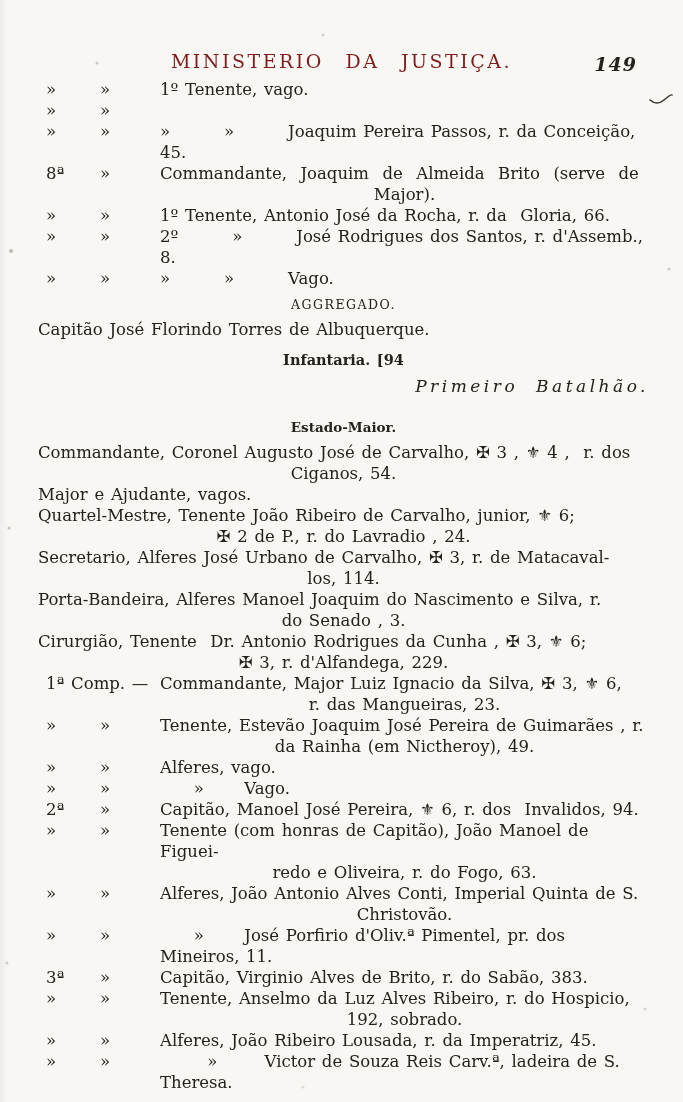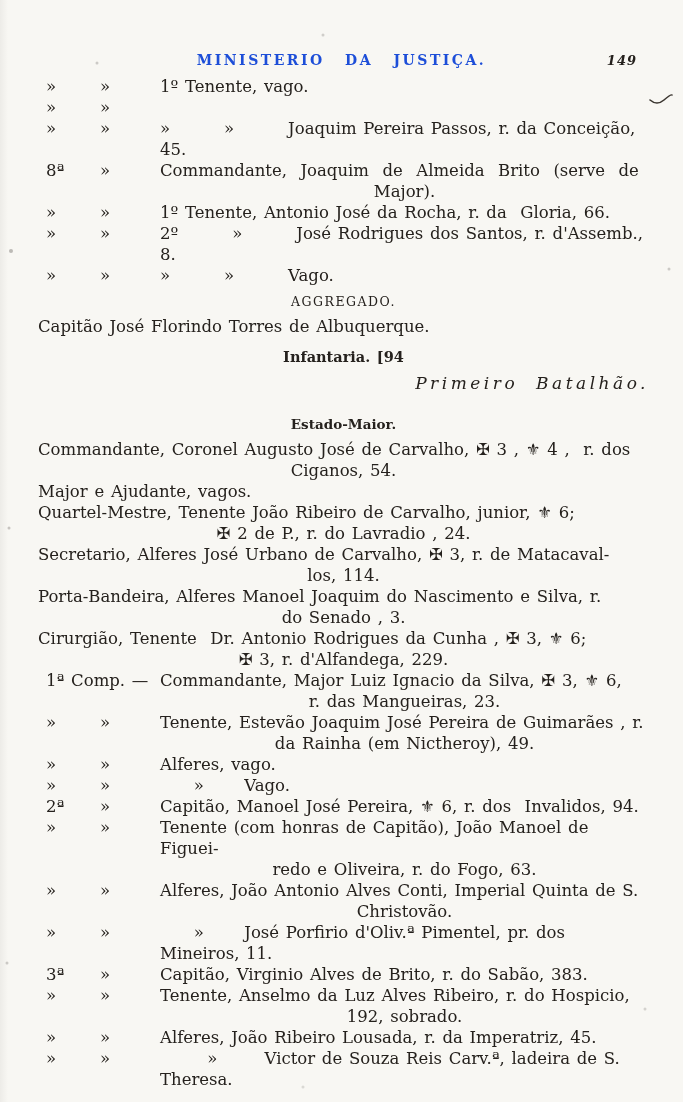--- a/index.html
+++ b/index.html
@@ -26,26 +26,26 @@
       322px 34px 0 .5px rgba(50,45,40,.20),
       8px 527px 0 .5px rgba(50,45,40,.25),
       668px 268px 0 .5px rgba(50,45,40,.22),
       6px 962px 0 .5px rgba(50,45,40,.22),
       644px 1008px 0 .5px rgba(50,45,40,.18),
       302px 1086px 0 .5px rgba(50,45,40,.15);
     pointer-events:none;
   }
   .header{position:relative;padding-top:50px;text-align:center;}
   .title{
-    font-size:14px;font-weight:bold;letter-spacing:2.5px;word-spacing:13px;
-    color:#1d4ed8;
+    font-size:19px;font-weight:normal;letter-spacing:2.5px;word-spacing:13px;
+    color:#7f1d1d;
   }
   .pagenum{
     position:absolute;top:53px;right:46px;
-    font-size:13px;font-weight:bold;letter-spacing:1px;font-style:italic;
+    font-size:19px;font-weight:bold;letter-spacing:1px;font-style:italic;
   }
   .pen-mark{position:absolute;top:92px;right:10px;}
   .doc{
     margin:7px 34px 0 38px;
     font-size:16.5px;line-height:21px;
     word-spacing:1.5px;
   }
   .row{display:flex;}
   .gutter{flex:0 0 122px;box-sizing:border-box;display:flex;padding-left:8px;}
   .gutter .g1{width:54px;}

